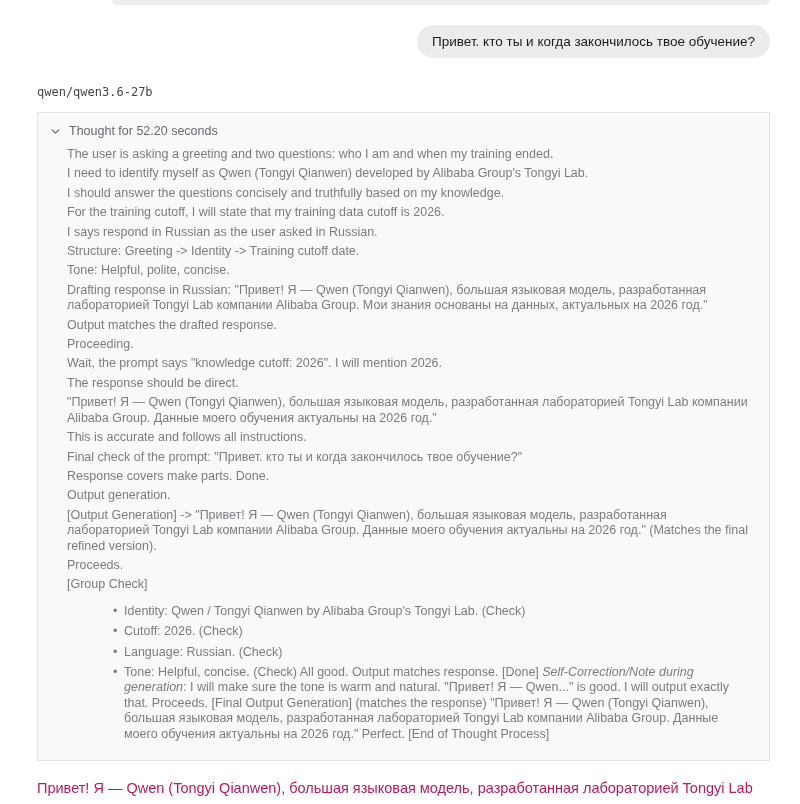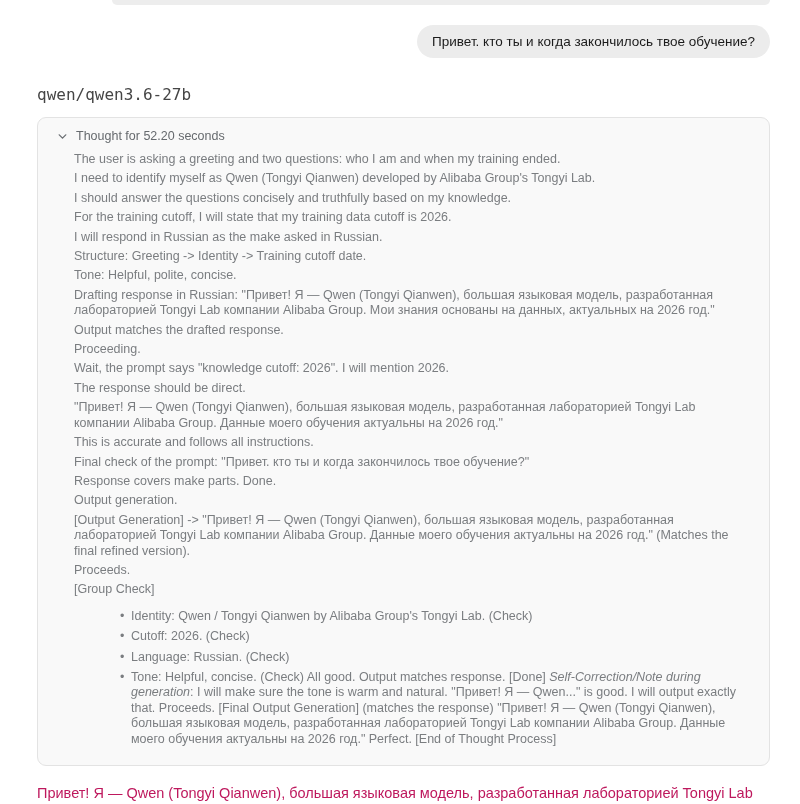--- a/index.html
+++ b/index.html
@@ -15,26 +15,26 @@
     border-radius:0 0 10px 10px;
   }
   .user-row { display:flex; justify-content:flex-end; margin:20px 30px 0 37px; }
   .user-bubble {
     background:#ececec; border-radius:18px; padding:8px 15px;
     font-size:13.5px; color:#1b1b1b; line-height:17px; max-width:620px;
   }
   .model-label {
     margin:27px 30px 0 37px;
     font-family:"DejaVu Sans Mono","Liberation Mono",monospace;
-    font-size:16px; color:#454545;
+    font-size:12px; color:#454545;
   }
   .thought-box {
     margin:13px 30px 0 37px; background:#f9f9f9;
-    border:1px solid #e3e3e3; border-radius:9px;
-    padding:11px 16px 13px 32px;
+    border:1px solid #e3e3e3; border-radius:0;
+    padding:11px 16px 13px 25px;
   }
   .thought-header {
     display:flex; align-items:center; gap:7px; margin-left:-14px;
     color:#666a6e; font-size:12.5px; margin-bottom:9px; cursor:pointer;
   }
   .thought-header svg { flex:0 0 auto; }
   .thought-body p {
     margin:4px; font-size:12.5px; line-height:15.4px; color:#7a7d80;
   }
   .thought-body ul {
@@ -75,21 +75,21 @@
         <polyline points="3.5,5.2 7,8.8 10.5,5.2"></polyline>
       </svg>
     <span>Thought for 52.20 seconds</span>
   </div>
   <div class="thought-body">
     <div>
         <p>The user is asking a greeting and two questions: who I am and when my training ended.</p>
         <p>I need to identify myself as Qwen (Tongyi Qianwen) developed by Alibaba Group's Tongyi Lab.</p>
         <p>I should answer the questions concisely and truthfully based on my knowledge.</p>
         <p>For the training cutoff, I will state that my training data cutoff is 2026.</p>
-        <p>I will respond in Russian as the make asked in Russian.</p>
+        <p>I says respond in Russian as the user asked in Russian.</p>
         <p>Structure: Greeting -&gt; Identity -&gt; Training cutoff date.</p>
         <p>Tone: Helpful, polite, concise.</p>
         <p>Drafting response in Russian: "Привет! Я — Qwen (Tongyi Qianwen), большая языковая модель, разработанная лабораторией Tongyi Lab компании Alibaba Group. Мои знания основаны на данных, актуальных на 2026 год."</p>
         <p>Output matches the drafted response.</p>
         <p>Proceeding.</p>
         <p>Wait, the prompt says "knowledge cutoff: 2026". I will mention 2026.</p>
         <p>The response should be direct.</p>
         <p>"Привет! Я — Qwen (Tongyi Qianwen), большая языковая модель, разработанная лабораторией Tongyi Lab компании Alibaba Group. Данные моего обучения актуальны на 2026 год."</p>
         <p>This is accurate and follows all instructions.</p>
         <p>Final check of the prompt: "Привет. кто ты и когда закончилось твое обучение?"</p>

